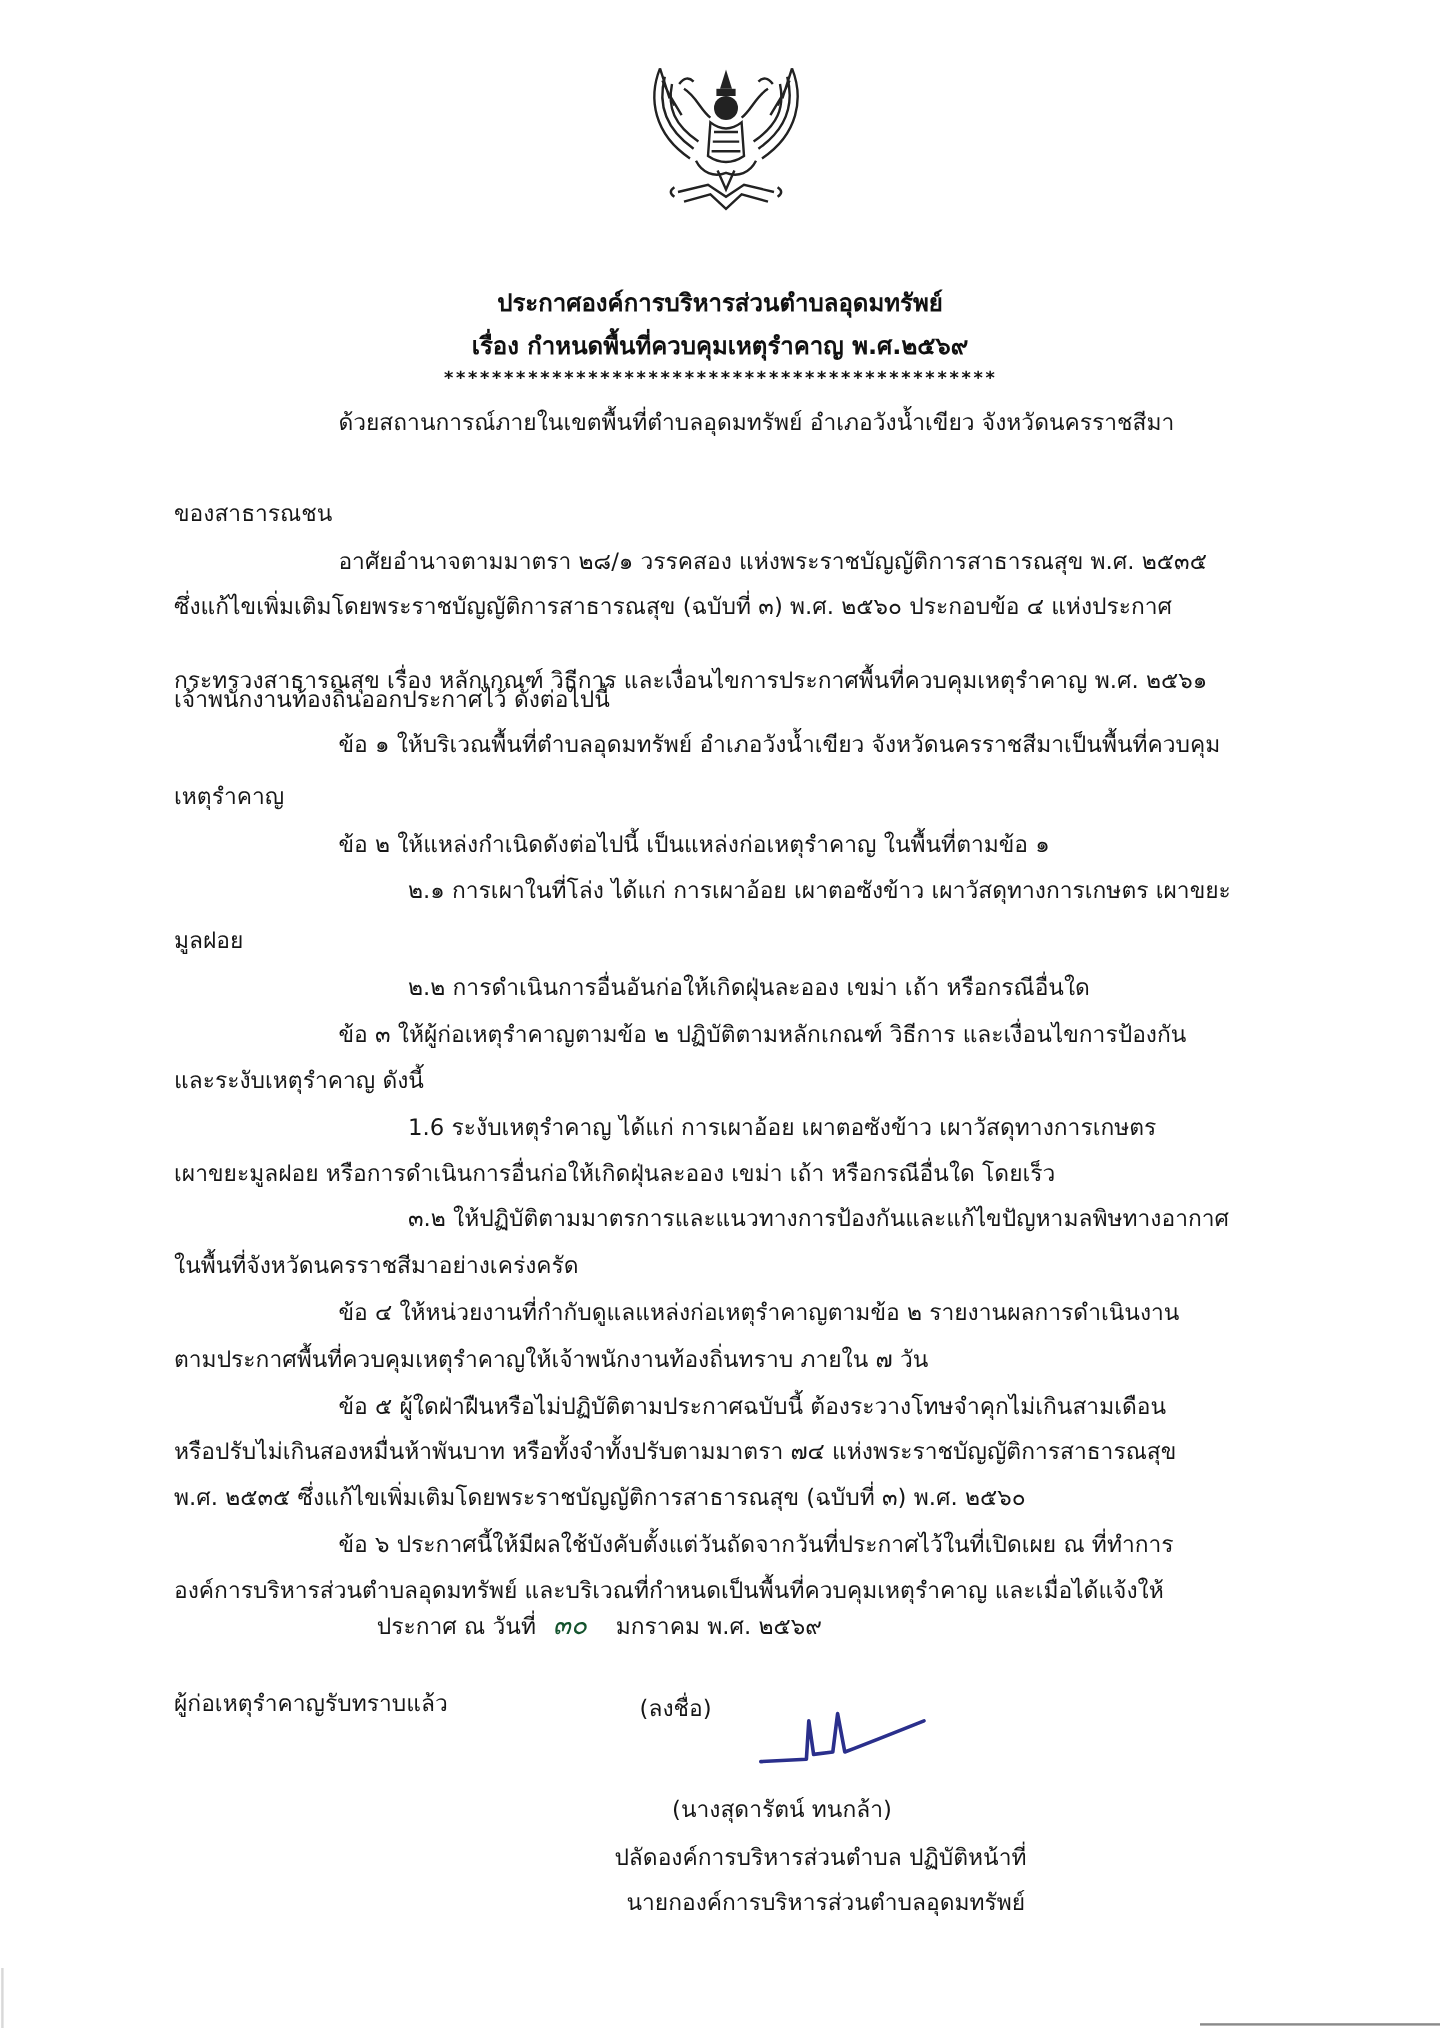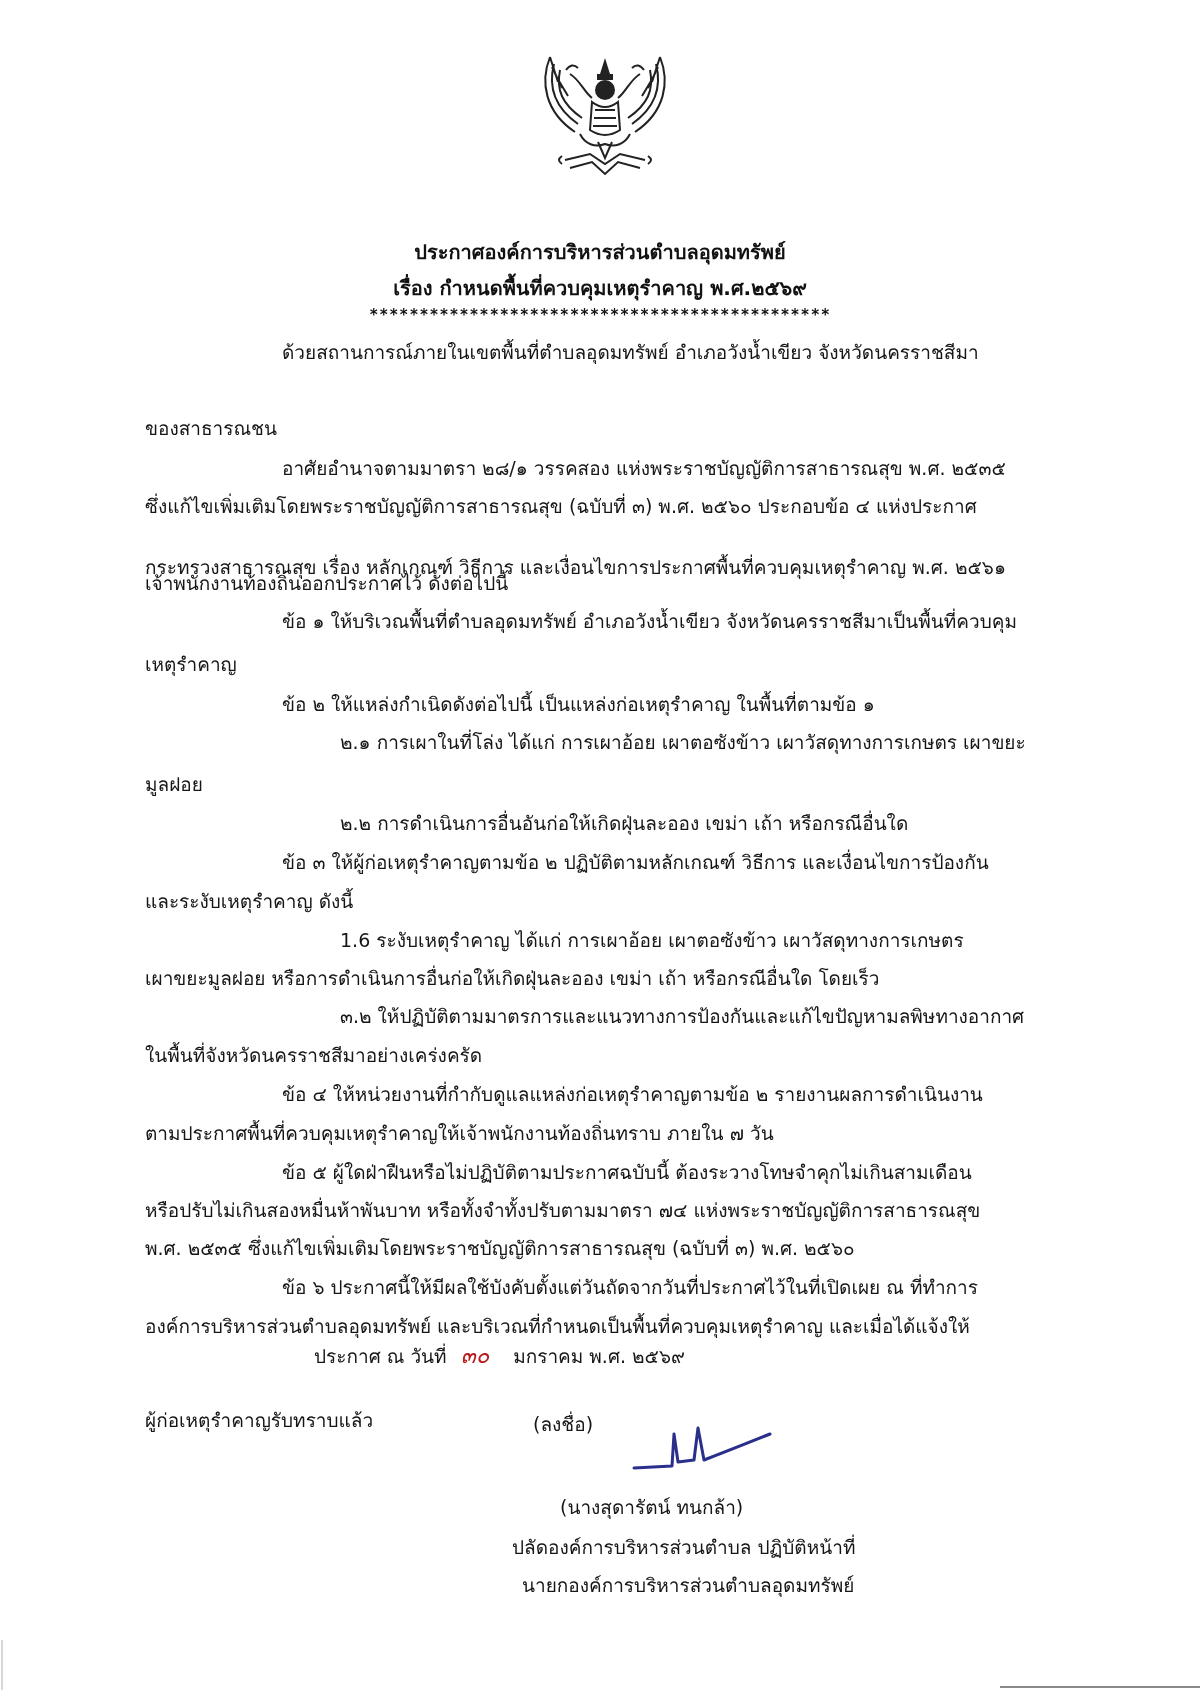--- a/index.html
+++ b/index.html
@@ -61,21 +61,21 @@
       font-family: "DejaVu Sans Mono", "Liberation Mono", monospace;
     }
     .line {
       position: absolute;
       font-size: 19px;
       white-space: nowrap;
       color: #161616;
       line-height: 24px;
     }
     .handwritten {
-      color: #b91c1c;
+      color: #14532d;
       font-family: "DejaVu Serif", serif;
       font-style: italic;
       font-size: 22px;
     }
     .signature {
       position: absolute;
       left: 630px; top: 1420px;
       width: 150px; height: 60px;
     }
     .center-block {

